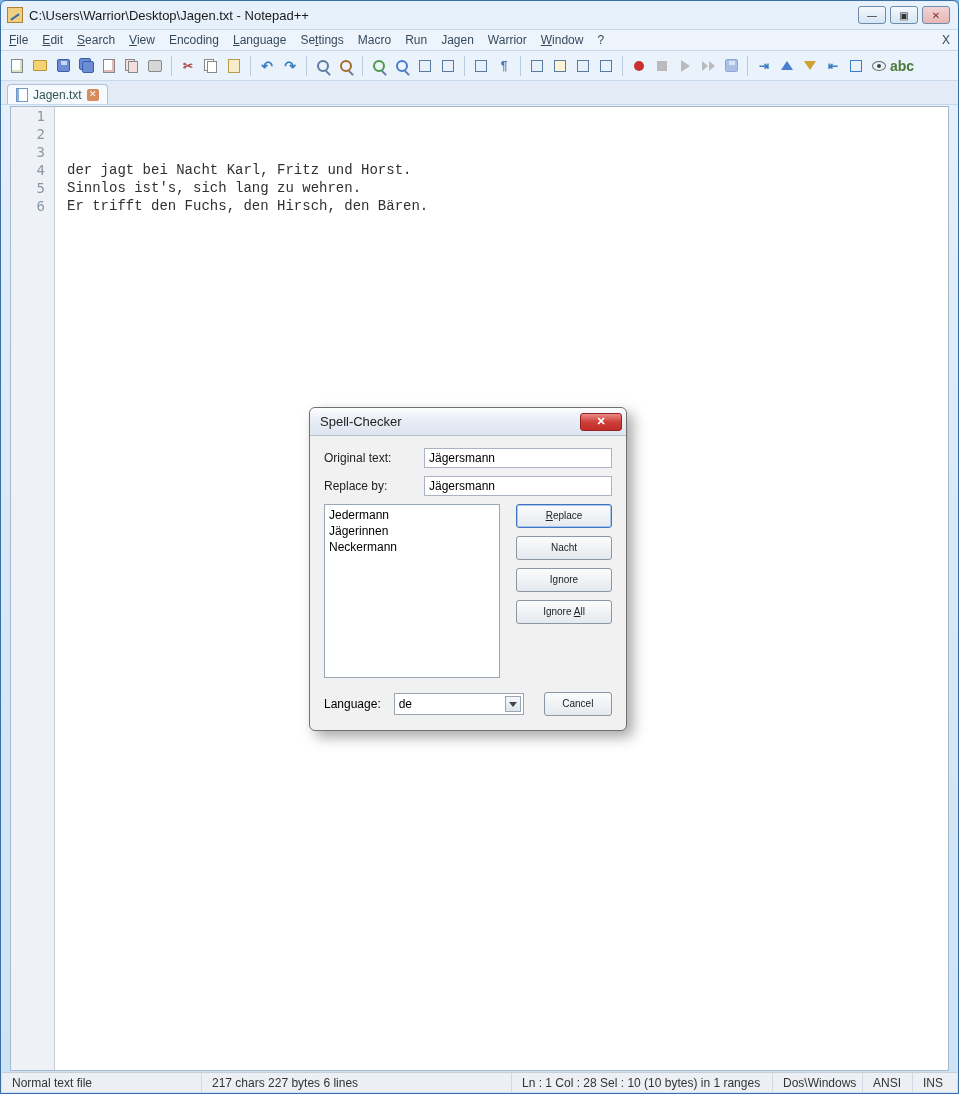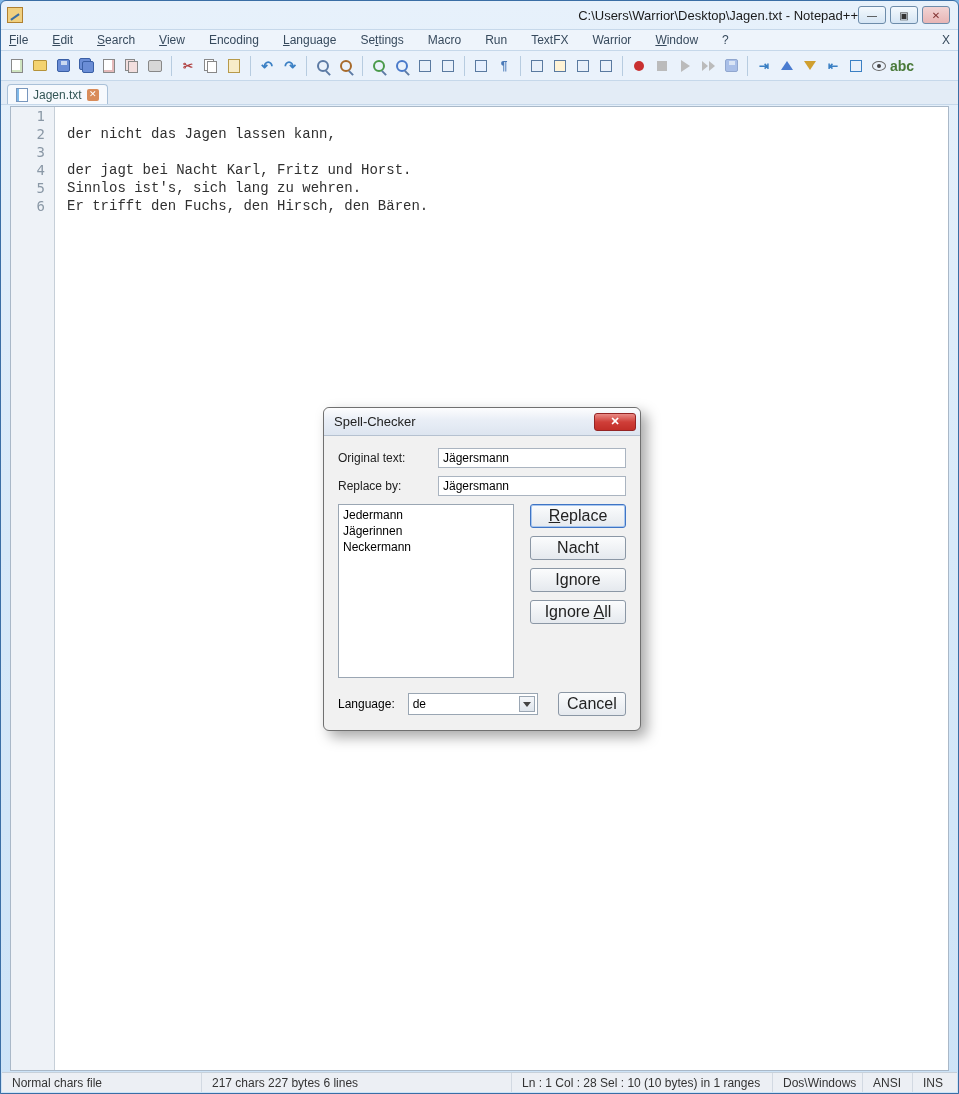--- a/index.html
+++ b/index.html
@@ -26,33 +26,33 @@
     padding: 0 6px;
     color:#1a1a1a;
   }
   .titlebar .app-icon {
     width:16px; height:16px;
     background:#f0d080; border:1px solid #b08030;
     margin-right:6px;
     position:relative;
   }
   .titlebar .app-icon::after{content:"";position:absolute;left:2px;top:8px;width:10px;height:2px;background:#3b6ea2;transform:rotate(-35deg);}
-  .titlebar .title { flex:1; font-size:13px;text-align:right; }
+  .titlebar .title { flex:1; font-size:13px; }
   .winbtns { display:flex; gap:4px; margin-right:2px;}
   .winbtn {
     width:28px; height:18px; border:1px solid #6d8caa; border-radius:3px;
     background:linear-gradient(#f4f9fd,#d5e5f4);
     display:flex;align-items:center;justify-content:center;
     font-size:10px; color:#333;
   }
   .winbtn.close{ background:linear-gradient(#f1d4d4,#e8b5b5); color:#803030;}
   
   .menubar {
     height:22px; background:#eef4fb;
-    display:flex; align-items:center; padding:0 8px; gap:24px;
+    display:flex; align-items:center; padding:0 8px; gap:14px;
     border-top:1px solid #c6d8ea; border-bottom:1px solid #c6d8ea;
     color:#374a5d;
   }
   .menubar span { cursor:default; }
   .menubar span u { text-decoration:underline; }
   .menubar .spacer{flex:1;}
   
   .toolbar {
     height:30px; background:#eaf2fb;
     display:flex; align-items:center; padding:0 6px; gap:3px;
@@ -113,21 +113,21 @@
   
   .status{
     position:absolute;left:1px;right:1px;bottom:1px;height:20px;
     background:#eceff4;border-top:1px solid #c6d0da;
     display:flex;align-items:center;font-size:12px;color:#333;
   }
   .status .cell{padding:0 10px;height:100%;display:flex;align-items:center;border-right:1px solid #d2d9e2;}
   .status .flex{flex:1;}
   
   .dialog{
-    position:absolute; left:322px; top:406px; width:318px;
+    position:absolute; left:308px; top:406px; width:318px;
     background:#f1f1f1;
     border:1px solid #707070; border-radius:6px;
     box-shadow:6px 6px 14px rgba(0,0,0,.35);
   }
   .dlg-title{
     height:28px;background:linear-gradient(#fdfdfe,#e9eef6 45%,#dde5f0);
     border-bottom:1px solid #b5c1d0;border-radius:6px 6px 0 0;
     display:flex;align-items:center;padding:0 4px 0 10px;font-size:13px;color:#222;
   }
   .dlg-title .sp{flex:1;}
@@ -147,21 +147,21 @@
   .mid{display:flex;gap:16px;margin-top:4px;}
   .listbox{
     width:176px;height:174px;border:1px solid #9aa6b3;background:#fff;
     padding:2px 4px;overflow:auto;
   }
   .listbox div{line-height:16px;cursor:default;}
   .btncol{display:flex;flex-direction:column;gap:8px;flex:1;}
   .dbtn{
     height:24px;border:1px solid #8b97a5;border-radius:3px;
     background:linear-gradient(#fbfcfd,#e5e9ee);
-    font-size:16px;color:#222; text-align:center;line-height:22px;
+    font-size:10px;color:#222; text-align:center;line-height:22px;
   }
   .dbtn.primary{border:1px solid #3f74c4;box-shadow:0 0 0 1px #a8c7ef inset;}
   .bottom{display:flex;align-items:center;gap:10px;margin-top:14px;}
   .bottom label{width:72px;}
   .combo{
     position:relative;flex:0 0 130px;height:22px;border:1px solid #9aa6b3;background:#fff;
     display:flex;align-items:center;padding:0 4px;
   }
   .combo .arrow{position:absolute;right:2px;top:2px;width:16px;height:16px;border:1px solid #9aa6b3;background:linear-gradient(#f5f7fa,#dfe5ec);display:flex;align-items:center;justify-content:center;}
   .combo .arrow::after{content:"";width:0;height:0;border-left:4px solid transparent;border-right:4px solid transparent;border-top:5px solid #444;}
@@ -184,21 +184,21 @@
   <div class="menubar">
     <span><u>F</u><span></span>ile</span>
     <span><u>E</u>dit</span>
     <span><u>S</u>earch</span>
     <span><u>V</u>iew</span>
     <span>Encodin<u>g</u></span>
     <span><u>L</u>anguage</span>
     <span>Se<u>t</u>tings</span>
     <span>Macro</span>
     <span>Run</span>
-    <span>TextFX</span>
+    <span>Jagen</span>
     <span>Warrior</span>
     <span><u>W</u>indow</span>
     <span>?</span>
     <span class="spacer"></span>
     <span>X</span>
   </div>
 
   <div class="toolbar">
     <div class="tbtn">
         <div class="ic-sheet"></div>
@@ -339,42 +339,41 @@
   </div>
 
   <div class="editor-wrap">
     <div class="gutter"></div>
     <div class="code" id="code">
         <div class="line">
           <div class="ln">1</div>
         </div>
         <div class="line">
           <div class="ln">2</div>
-          <div class="row">der nicht das Jagen lassen kann,</div>
         </div>
         <div class="line">
           <div class="ln">3</div>
         </div>
         <div class="line">
           <div class="ln">4</div>
           <div class="row">der jagt bei Nacht Karl, Fritz und Horst.</div>
         </div>
         <div class="line">
           <div class="ln">5</div>
           <div class="row">Sinnlos ist's, sich lang zu wehren.</div>
         </div>
         <div class="line">
           <div class="ln">6</div>
           <div class="row">Er trifft den Fuchs, den Hirsch, den Bären.</div>
         </div>
       </div>
   </div>
 
   <div class="status">
-    <div class="cell" style="width:200px">Normal chars file</div>
+    <div class="cell" style="width:200px">Normal text file</div>
     <div class="cell" style="width:310px">217 chars   227 bytes   6 lines</div>
     <div class="cell flex">Ln : 1    Col : 28    Sel : 10 (10 bytes) in 1 ranges</div>
     <div class="cell" style="width:90px">Dos\Windows</div>
     <div class="cell" style="width:50px">ANSI</div>
     <div class="cell" style="width:44px;border-right:none">INS</div>
   </div>
 
   <div class="dialog">
     <div class="dlg-title">
       <span>Spell-Checker</span>

